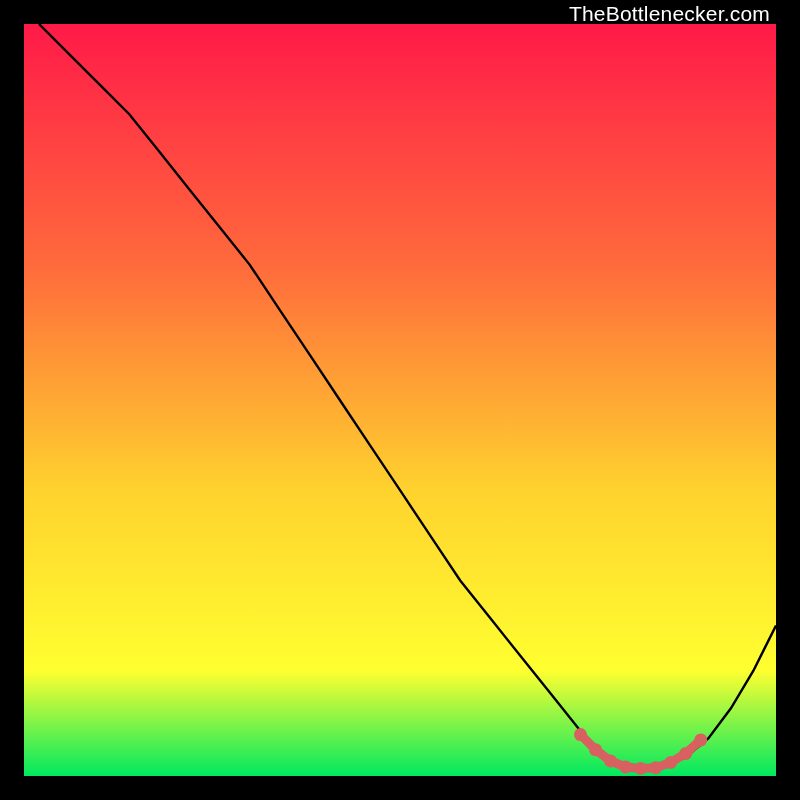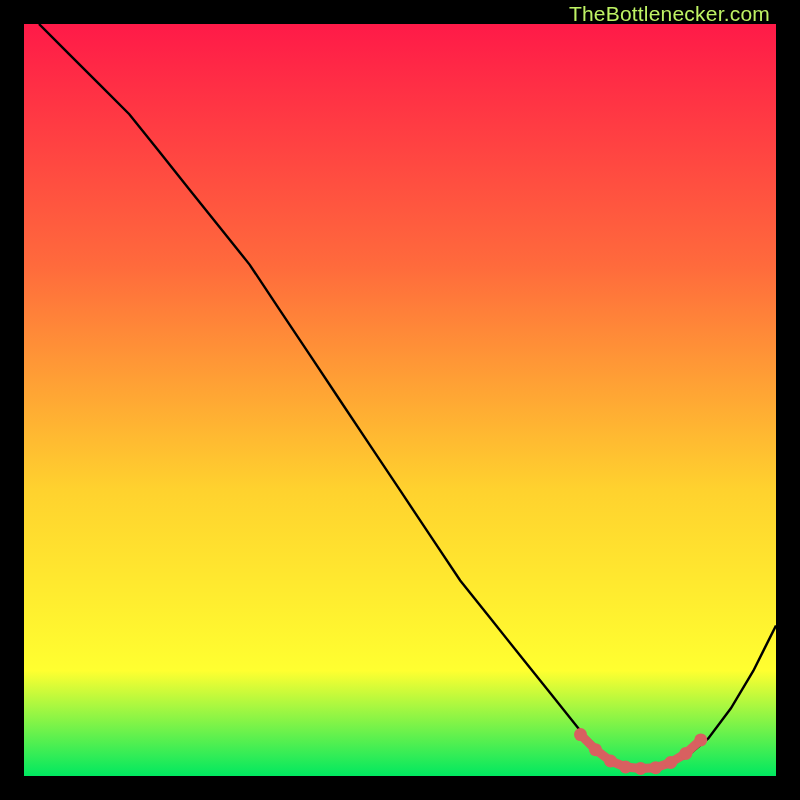--- a/index.html
+++ b/index.html
@@ -25,21 +25,21 @@
     top: 0;
     width: 752px;
     height: 752px;
   }
   .watermark {
     position: absolute;
     top: 2px;
     right: 30px;
     font-size: 21px;
     font-weight: 500;
-    color: #bef264;
+    color: #ffffff;
     letter-spacing: 0.2px;
   }
 </style>
 </head>
 <body>
 
 <div class="frame">
   <svg class="plot" viewBox="0 0 752 752" preserveAspectRatio="none">
     <defs>
       <linearGradient id="bg-grad" x1="0" y1="0" x2="0" y2="1">

